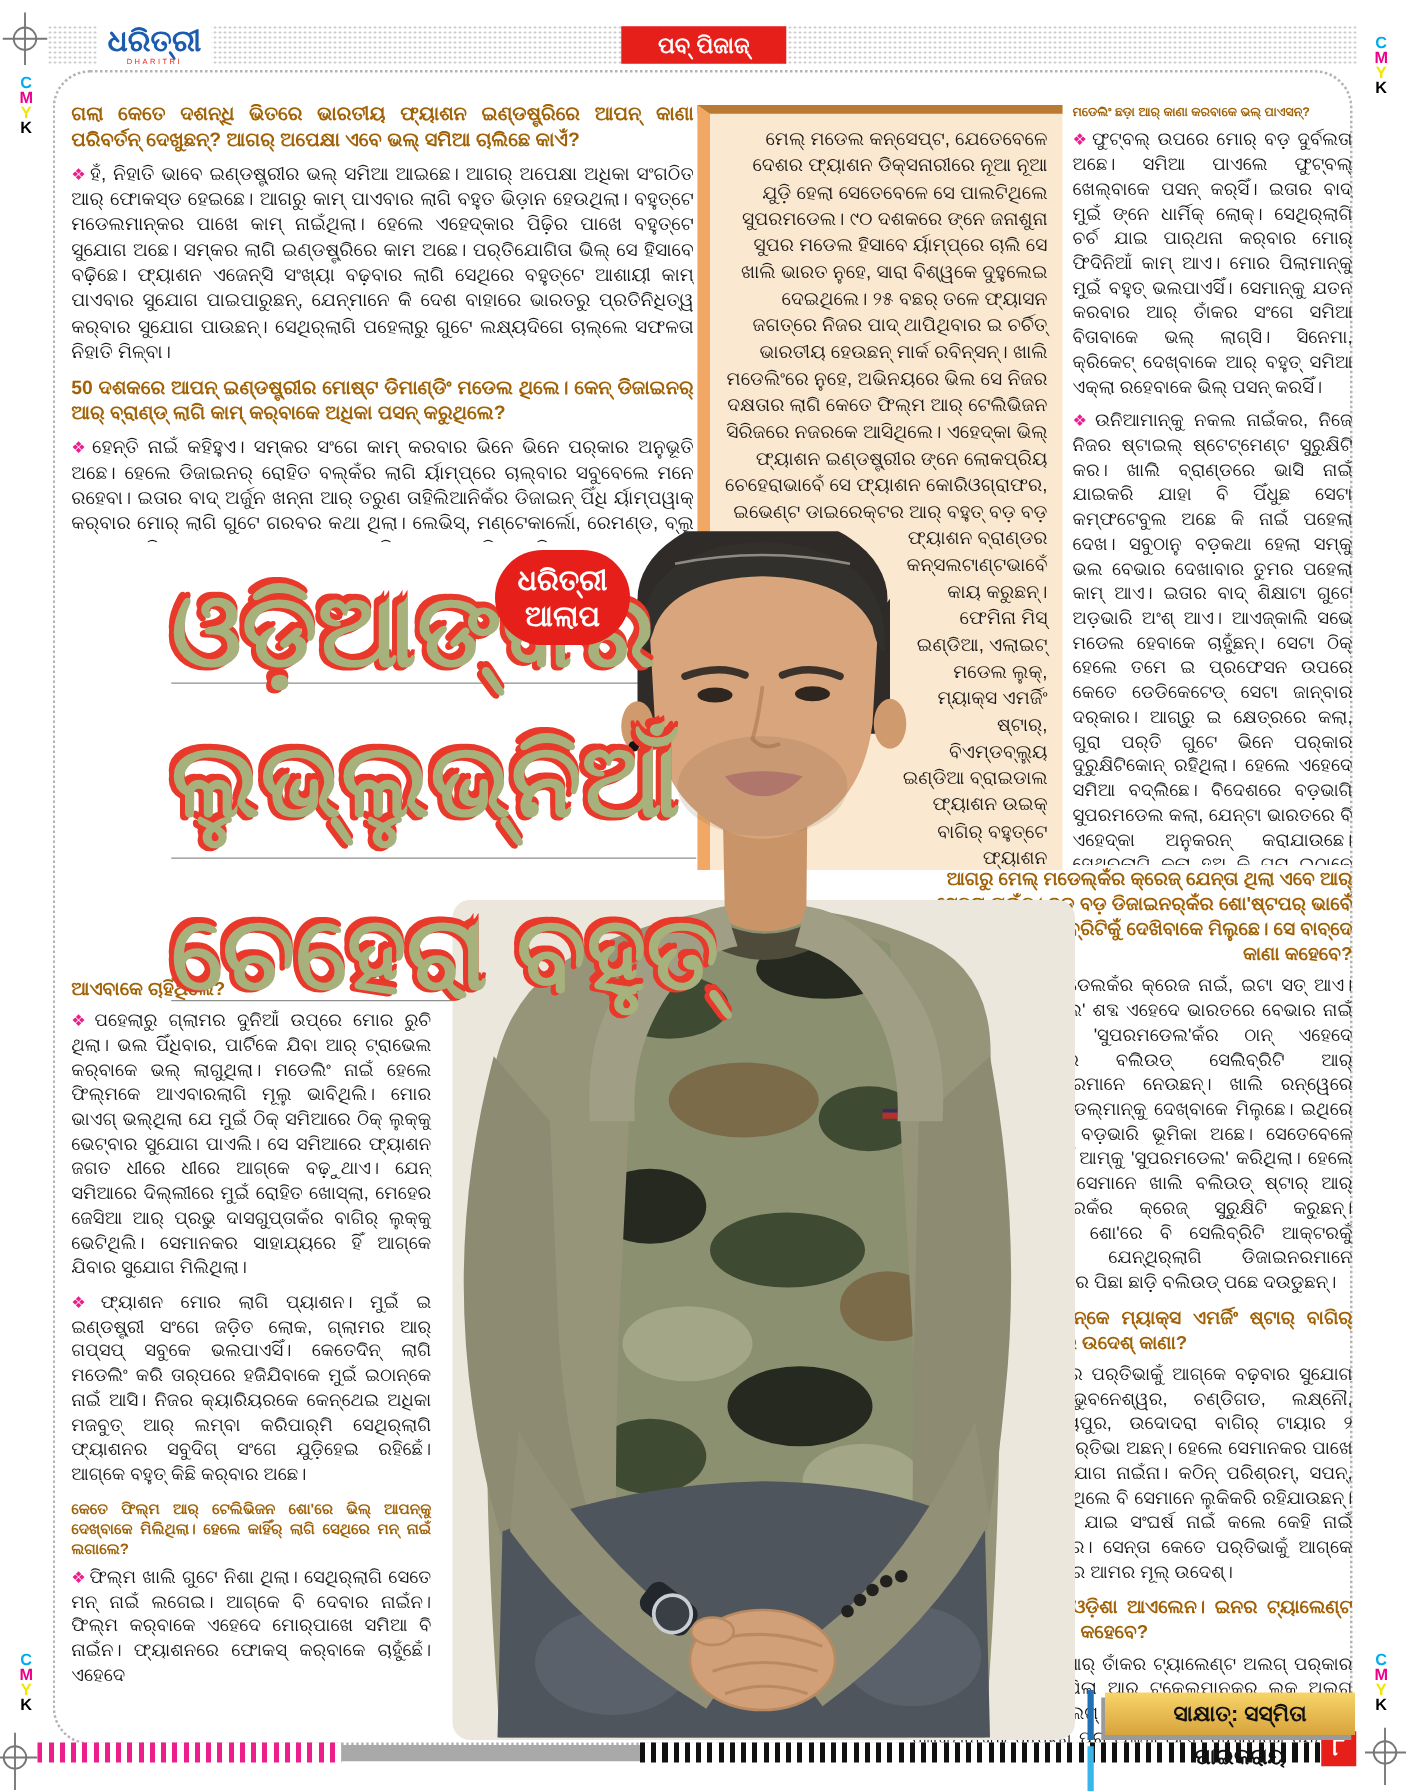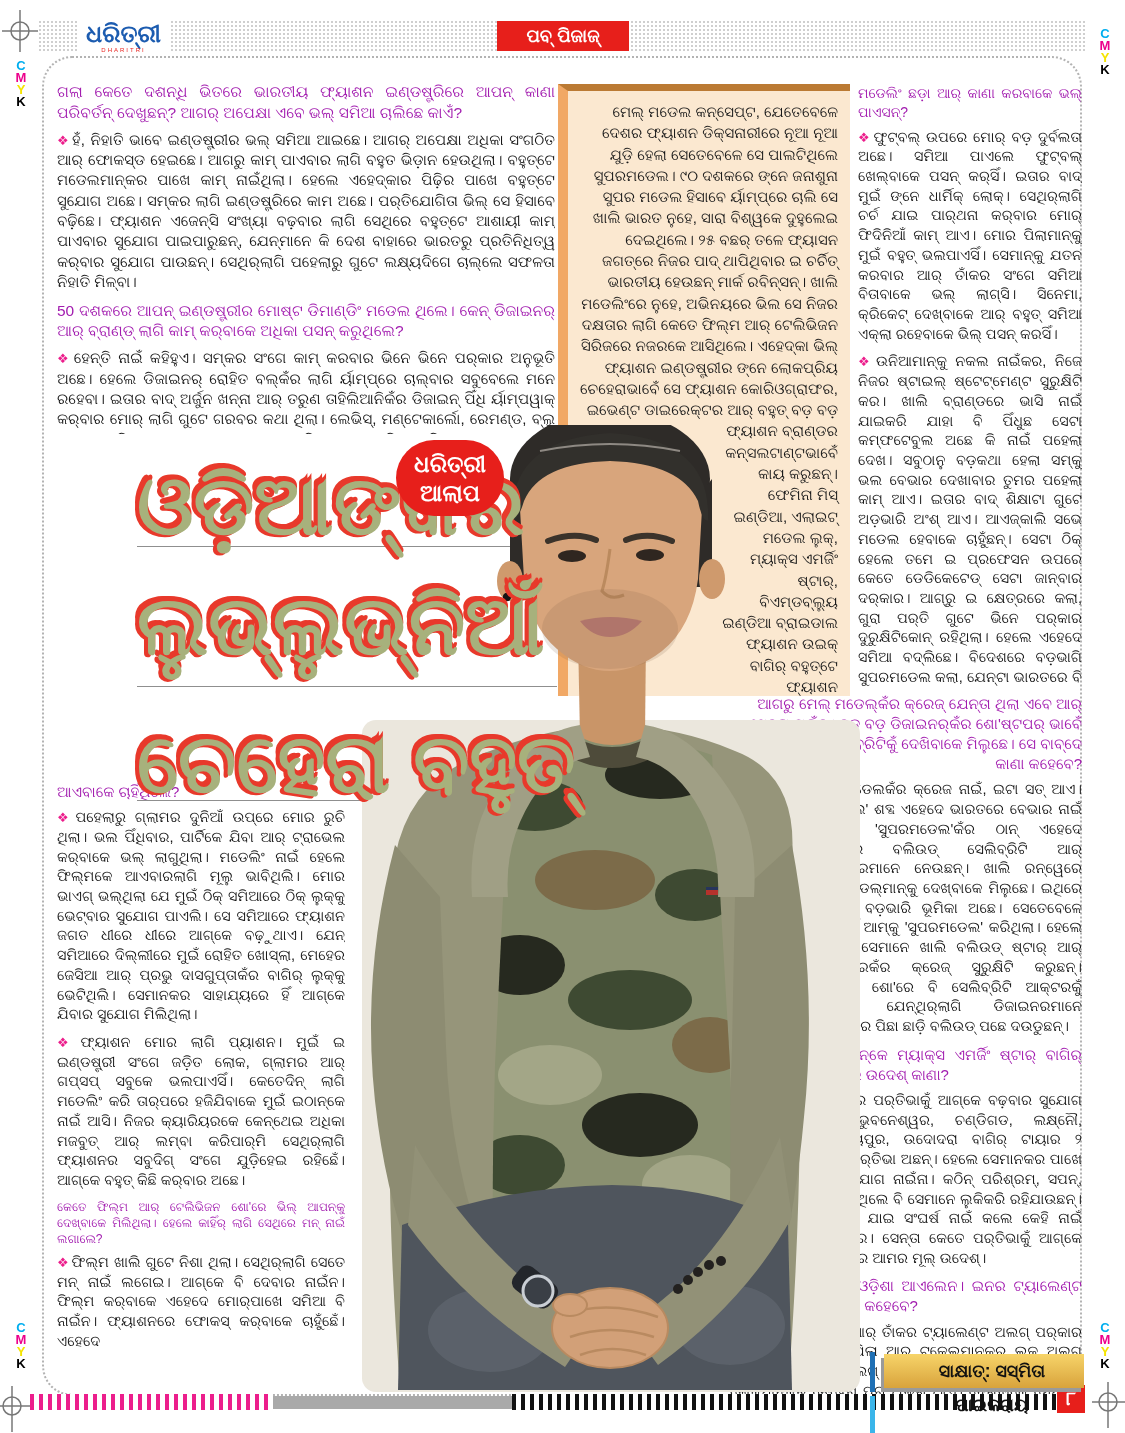--- a/index.html
+++ b/index.html
@@ -14,21 +14,21 @@
   .masthead-strip{position:absolute;left:38px;top:20px;width:1048px;height:32px;
         background-image:radial-gradient(#cfcfcf 0.8px,transparent 0.9px);background-size:4px 4px;}
   .logo-box{position:absolute;left:78px;top:21px;background:#fff;padding:0 8px;text-align:center;}
   .logo-main{color:#1c5cb0;font-weight:bold;font-size:24px;line-height:26px;}
   .logo-sub{color:#e71f1b;font-size:6px;letter-spacing:2px;line-height:6px;}
   .section-flag{position:absolute;left:497px;top:21px;width:132px;height:30px;background:#e71f1b;
         color:#fff;font-weight:bold;font-size:18px;text-align:center;line-height:30px;}
   .frame{position:absolute;left:42px;top:56px;width:1040px;height:1340px;
         border:2px dotted #b3b3b3;border-radius:30px;}
   
-  .q{color:#a21caf;font-weight:normal;font-size:15.5px;line-height:1.34;text-align:justify;margin:0 0 6px 0;}
+  .q{color:#a16207;font-weight:bold;font-size:15.5px;line-height:1.34;text-align:justify;margin:0 0 6px 0;}
   .a{color:#161616;font-size:15px;line-height:1.36;text-align:justify;margin:0 0 8px 0;}
   .bullet{color:#ec1e8c;font-size:13px;margin-right:2px;}
   .col{position:absolute;overflow:hidden;}
   
   .intro-box{position:absolute;left:558px;top:84px;width:292px;height:612px;background:#fbe8d0;
         border-left:10px solid #f1a865;border-top:7px solid #bb7a33;padding:10px 12px 6px 10px;overflow:hidden;}
   .intro-box p{margin:0;font-size:15px;line-height:1.42;text-align:right;color:#1a1a1a;}
   
   .headline{position:absolute;left:137px;top:446px;z-index:4;}
   .headline .hl{display:block;font-weight:bold;font-size:82px;line-height:120px;
@@ -123,21 +123,21 @@
 
   </div>
 
   <div class="intro-box">
     <div class="fl" style="width:0;height:340px"></div>
     <div class="fl" style="width:142px;height:262px"></div>
     <p>ମେଲ୍ ମଡେଲ କନ୍‌ସେପ୍ଟ, ଯେତେବେଳେ ଦେଶର ଫ୍ୟାଶନ ଡିକ୍ସନାରୀରେ ନୂଆ ନୂଆ ଯୁଡ଼ି ହେଲା ସେତେବେଳେ ସେ ପାଲଟିଥିଲେ ସୁପରମଡେଲ। ୯୦ ଦଶକରେ ଙ୍ନେ ଜନାଶୁନା ସୁପର ମଡେଲ ହିସାବେ ର୍ୟାମ୍ପ୍‌ରେ ଚାଲି ସେ ଖାଲି ଭାରତ ନୁହେ, ସାରା ବିଶ୍ୱକେ ଦୁହୁଲେଇ ଦେଇଥିଲେ। ୨୫ ବଛର୍ ତଳେ ଫ୍ୟାସନ ଜଗତ୍‌ରେ ନିଜର ପାଦ୍ ଥାପିଥିବାର ଇ ଚର୍ଚିତ୍ ଭାରତୀୟ ହେଉଛନ୍ ମାର୍କ ରବିନ୍ସନ୍। ଖାଲି ମଡେଲିଂରେ ନୁହେ, ଅଭିନୟରେ ଭିଲ ସେ ନିଜର ଦକ୍ଷତାର ଲାଗି କେତେ ଫିଲ୍ମ ଆର୍ ଟେଲିଭିଜନ ସିରିଜରେ ନଜରକେ ଆସିଥିଲେ। ଏହେଦ୍‌କା ଭିଲ୍ ଫ୍ୟାଶନ ଇଣ୍ଡଷ୍ଟ୍ରୀର ଙ୍ନେ ଲୋକପ୍ରିୟ ଚେହେରାଭାବେଁ ସେ ଫ୍ୟାଶନ କୋରିଓଗ୍ରାଫର, ଇଭେଣ୍ଟ ଡାଇରେକ୍ଟର ଆର୍ ବହୁତ୍ ବଡ଼ ବଡ଼ ଫ୍ୟାଶନ ବ୍ରାଣ୍ଡର କନ୍ସଲଟାଣ୍ଟଭାବେଁ କାୟ କରୁଛନ୍। ଫେମିନା ମିସ୍ ଇଣ୍ଡିଆ, ଏଲାଇଟ୍ ମଡେଲ ଲୁକ୍, ମ୍ୟାକ୍ସ ଏମର୍ଜିଂ ଷ୍ଟାର୍, ବିଏମ୍‌ଡବ୍ଲ୍ୟୁ ଇଣ୍ଡିଆ ବ୍ରାଇଡାଲ ଫ୍ୟାଶନ ଉଇକ୍ ବାଗିର୍ ବହୁତ୍‌ଟେ ଫ୍ୟାଶନ ଇଭେଣ୍ଟର ପ୍ରୋଜେକ୍ଟ ମୁଖ୍ୟଆଭାବେଁ କାମ୍ କରୁଛନ୍। ମ୍ୟାକ୍ସ ଏମର୍ଜିଂ ଷ୍ଟାର ଭୁବନେଶ୍ୱର ସିଟି ଫାଇନାଲ ରାଉଣ୍ଡରେ ଯୋଗଦେବାକେ ଆସିଥିଲାବେଳେ ରବିନ୍ସନ୍‌କଁର ସଂଗେ ଧରିତ୍ରୀ ତରଫୁ ଗୁଟେ ଆଲାପ ହେଇଥିଲା।</p>
   </div>
 
   <div class="col" style="left:858px;top:84px;width:224px;height:608px">
-    <p class="q" style="font-size:14px">ମଡେଲିଂ ଛଡ଼ା ଆର୍ କାଣା କରବାକେ ଭଲ୍ ପାଏସନ୍?</p>
+    <p class="q" style="font-size:10px">ମଡେଲିଂ ଛଡ଼ା ଆର୍ କାଣା କରବାକେ ଭଲ୍ ପାଏସନ୍?</p>
     <p class="a" style="font-size:14.5px"><span class="bullet">❖</span><span>ଫୁଟ୍‌ବଲ୍ ଉପରେ ମୋର୍ ବଡ଼ ଦୁର୍ବଲତା ଅଛେ। ସମିଆ ପାଏଲେ ଫୁଟ୍‌ବଲ୍ ଖେଲ୍‌ବାକେ ପସନ୍ କର୍‌ସିଁ। ଇତାର ବାଦ୍ ମୁଇଁ ଙ୍ନେ ଧାର୍ମିକ୍ ଲୋକ୍। ସେଥିର୍‌ଲାଗି ଚର୍ଚ ଯାଇ ପାର୍‌ଥନା କର୍‌ବାର ମୋର୍ ଫିଦିନିଆଁ କାମ୍ ଆଏ। ମୋର ପିଲାମାନ୍‌କୁ ମୁଇଁ ବହୁତ୍ ଭଲପାଏସିଁ। ସେମାନ୍‌କୁ ଯତନ କରବାର ଆର୍ ତାଁକର ସଂଗେ ସମିଆ ବିତାବାକେ ଭଲ୍ ଲାଗ୍‌ସି। ସିନେମା, କ୍ରିକେଟ୍ ଦେଖ୍‌ବାକେ ଆର୍ ବହୁତ୍ ସମିଆ ଏକ୍ଲା ରହେବାକେ ଭିଲ୍ ପସନ୍ କରସିଁ।</span></p>
     <p class="a" style="font-size:14.5px"><span class="bullet">❖</span><span>ଉନିଆମାନ୍‌କୁ ନକଲ ନାଇଁକର, ନିଜେ ନିଜର ଷ୍ଟାଇଲ୍ ଷ୍ଟେଟ୍‌ମେଣ୍ଟ ସୁରୁକ୍ଷିଟି କର। ଖାଲି ବ୍ରାଣ୍ଡରେ ଭାସି ନାଇଁ ଯାଇକରି ଯାହା ବି ପିଁଧୁଛ ସେଟା କମ୍ଫଟେବୁଲ ଅଛେ କି ନାଇଁ ପହେଲା ଦେଖ। ସବୁଠାନୁ ବଡ଼କଥା ହେଲା ସମ୍‌କୁ ଭଲ ବେଭାର ଦେଖାବାର ତୁମର ପହେଲା କାମ୍ ଆଏ। ଇତାର ବାଦ୍ ଶିକ୍ଷାଟା ଗୁଟେ ଅଡ଼ଭାରି ଅଂଶ୍ ଆଏ। ଆଏଜ୍‌କାଲି ସଭେ ମଡେଲ ହେବାକେ ଚାହୁଁଛନ୍। ସେଟା ଠିକ୍ ହେଲେ ତମେ ଇ ପ୍ରଫେସନ ଉପରେ କେତେ ଡେଡିକେଟେଡ୍ ସେଟା ଜାନ୍‌ବାର ଦର୍‌କାର। ଆଗ୍‌ରୁ ଇ କ୍ଷେତ୍ରରେ କଲା, ଗୁରା ପର୍‌ତି ଗୁଟେ ଭିନେ ପର୍‌କାର ଦୁରୁକ୍ଷିଟିକୋନ୍ ରହିଥିଲା। ହେଲେ ଏହେଦେ ସମିଆ ବଦ୍‌ଲିଛେ। ବିଦେଶରେ ବଡ଼ଭାଗି ସୁପରମଡେଲ କଲା, ଯେନ୍‌ଟା ଭାରତରେ ବି ଏହେଦ୍‌କା ଅନୁକରନ୍ କରାଯାଉଛେ। ସେଥିର୍‌ଲାଗି କଲା ହୁଅ କି ଗୁରା ଇଠାନେ କିଛି ଧରାବଁଧା ନାଇଁନ।</span></p>
   </div>
 
   <div class="headline">
     <span class="hl">ଓଡ଼ିଆଙ୍କଁର</span>
     <span class="hl" style="margin-top:0px">ଲୁଭ୍‌ଲୁଭ୍‌ନିଆଁ</span>
     <span class="hl" style="margin-top:18px">ଚେହେରା ବହୁତ୍</span>
   </div>
 

